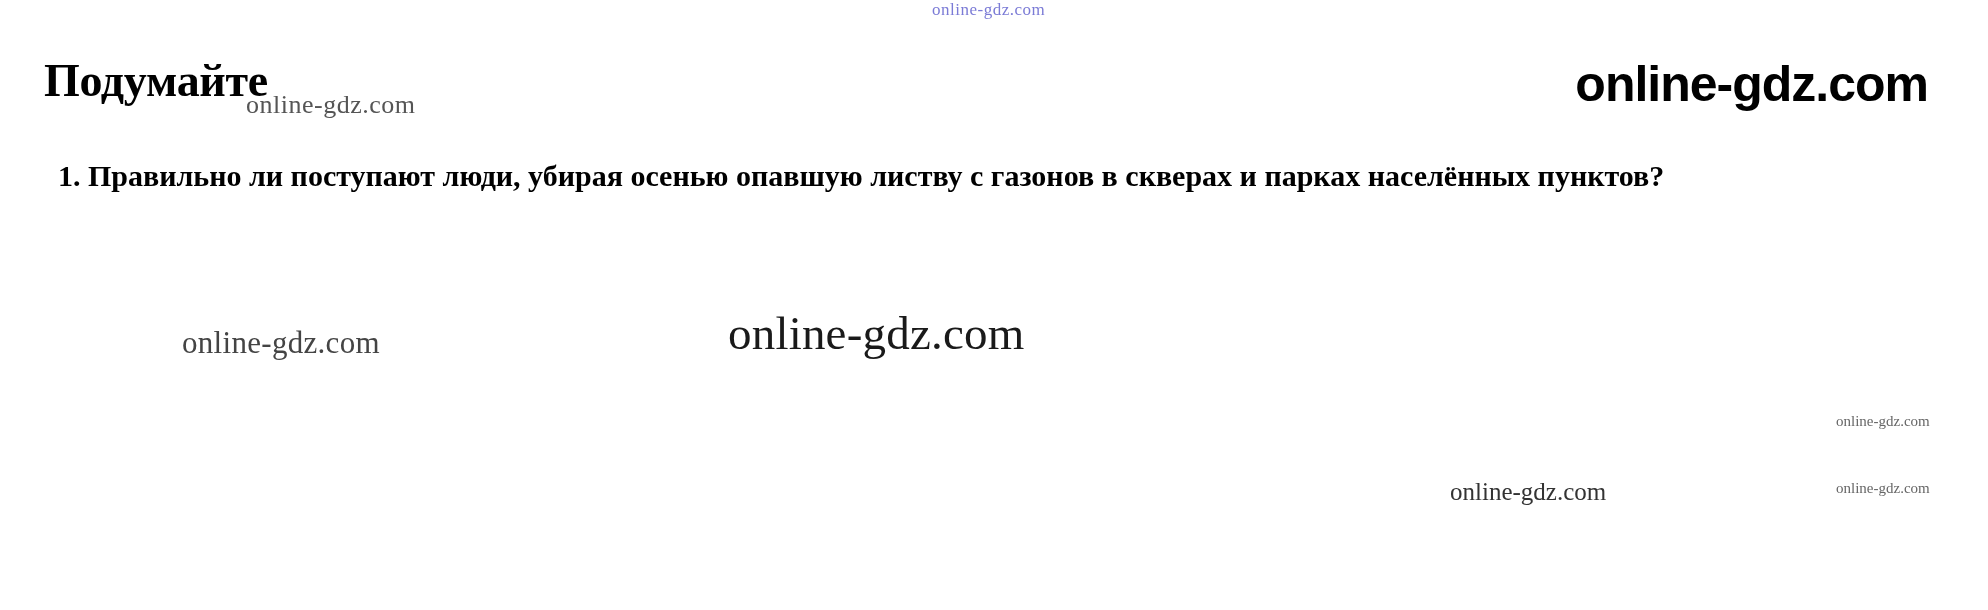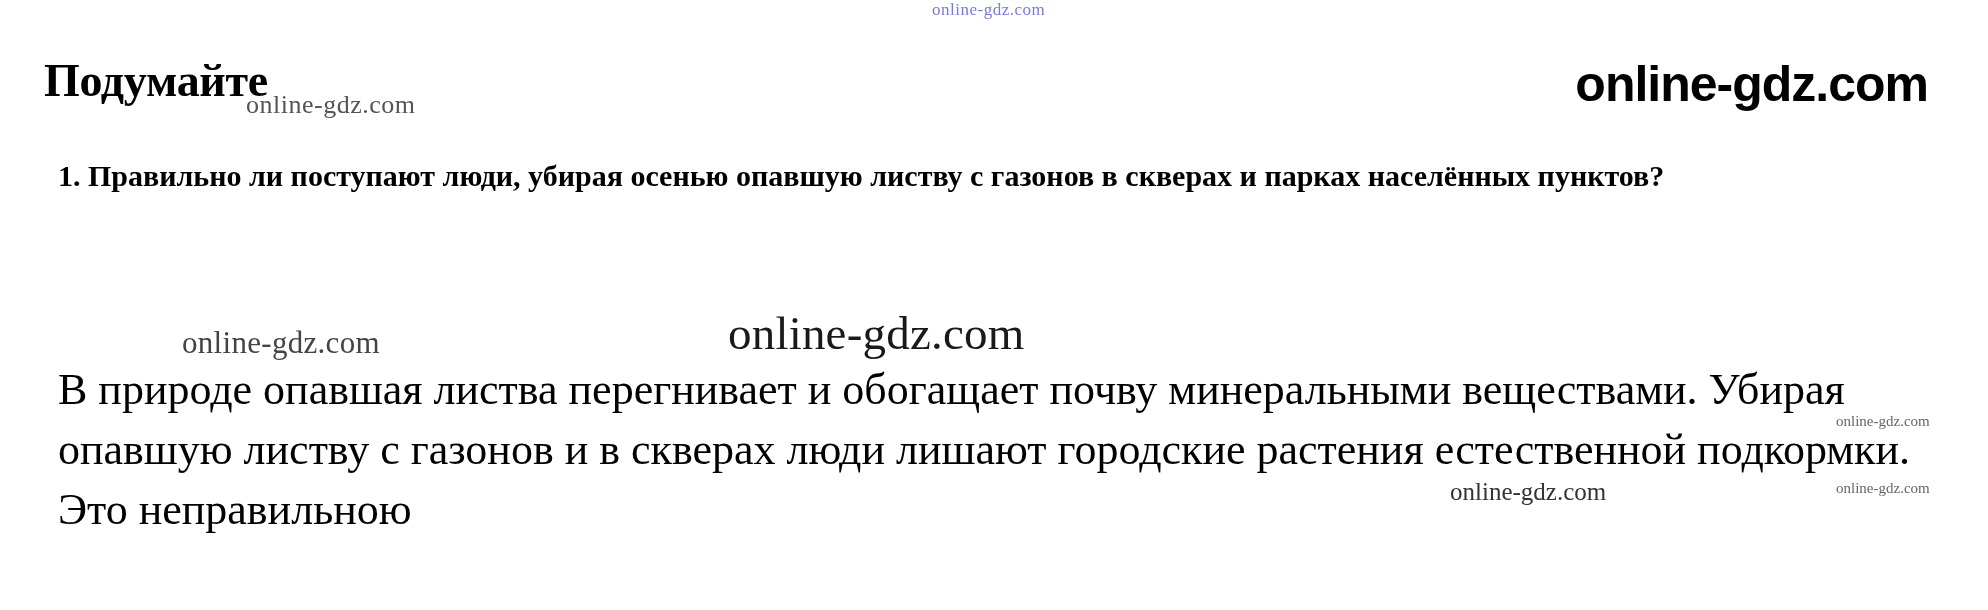--- a/index.html
+++ b/index.html
@@ -128,21 +128,20 @@
   <div class="brand">online-gdz.com</div>
 
   <div class="wm wm-under-title">online-gdz.com</div>
 
   <div class="question">1. Правильно ли поступают люди, убирая осенью опавшую листву с газонов в скверах и парках населённых пунктов?</div>
 
   <div class="wm wm-mid-left">online-gdz.com</div>
 
   <div class="wm wm-big-center">online-gdz.com</div>
 
-  <div class="answer">В природе опавшая листва перегнивает и обогащает почву минеральными веществами. Убирая опавшую листву с газонов и в скверах люди лишают городские растения естественной подкормки. Это неправильною</div>
 
   <div class="wm wm-mid-right">online-gdz.com</div>
 
   <div class="wm wm-right-small-1">online-gdz.com</div>
 
   <div class="wm wm-right-small-2">online-gdz.com</div>
 
 </div>
 
 </body></html>

